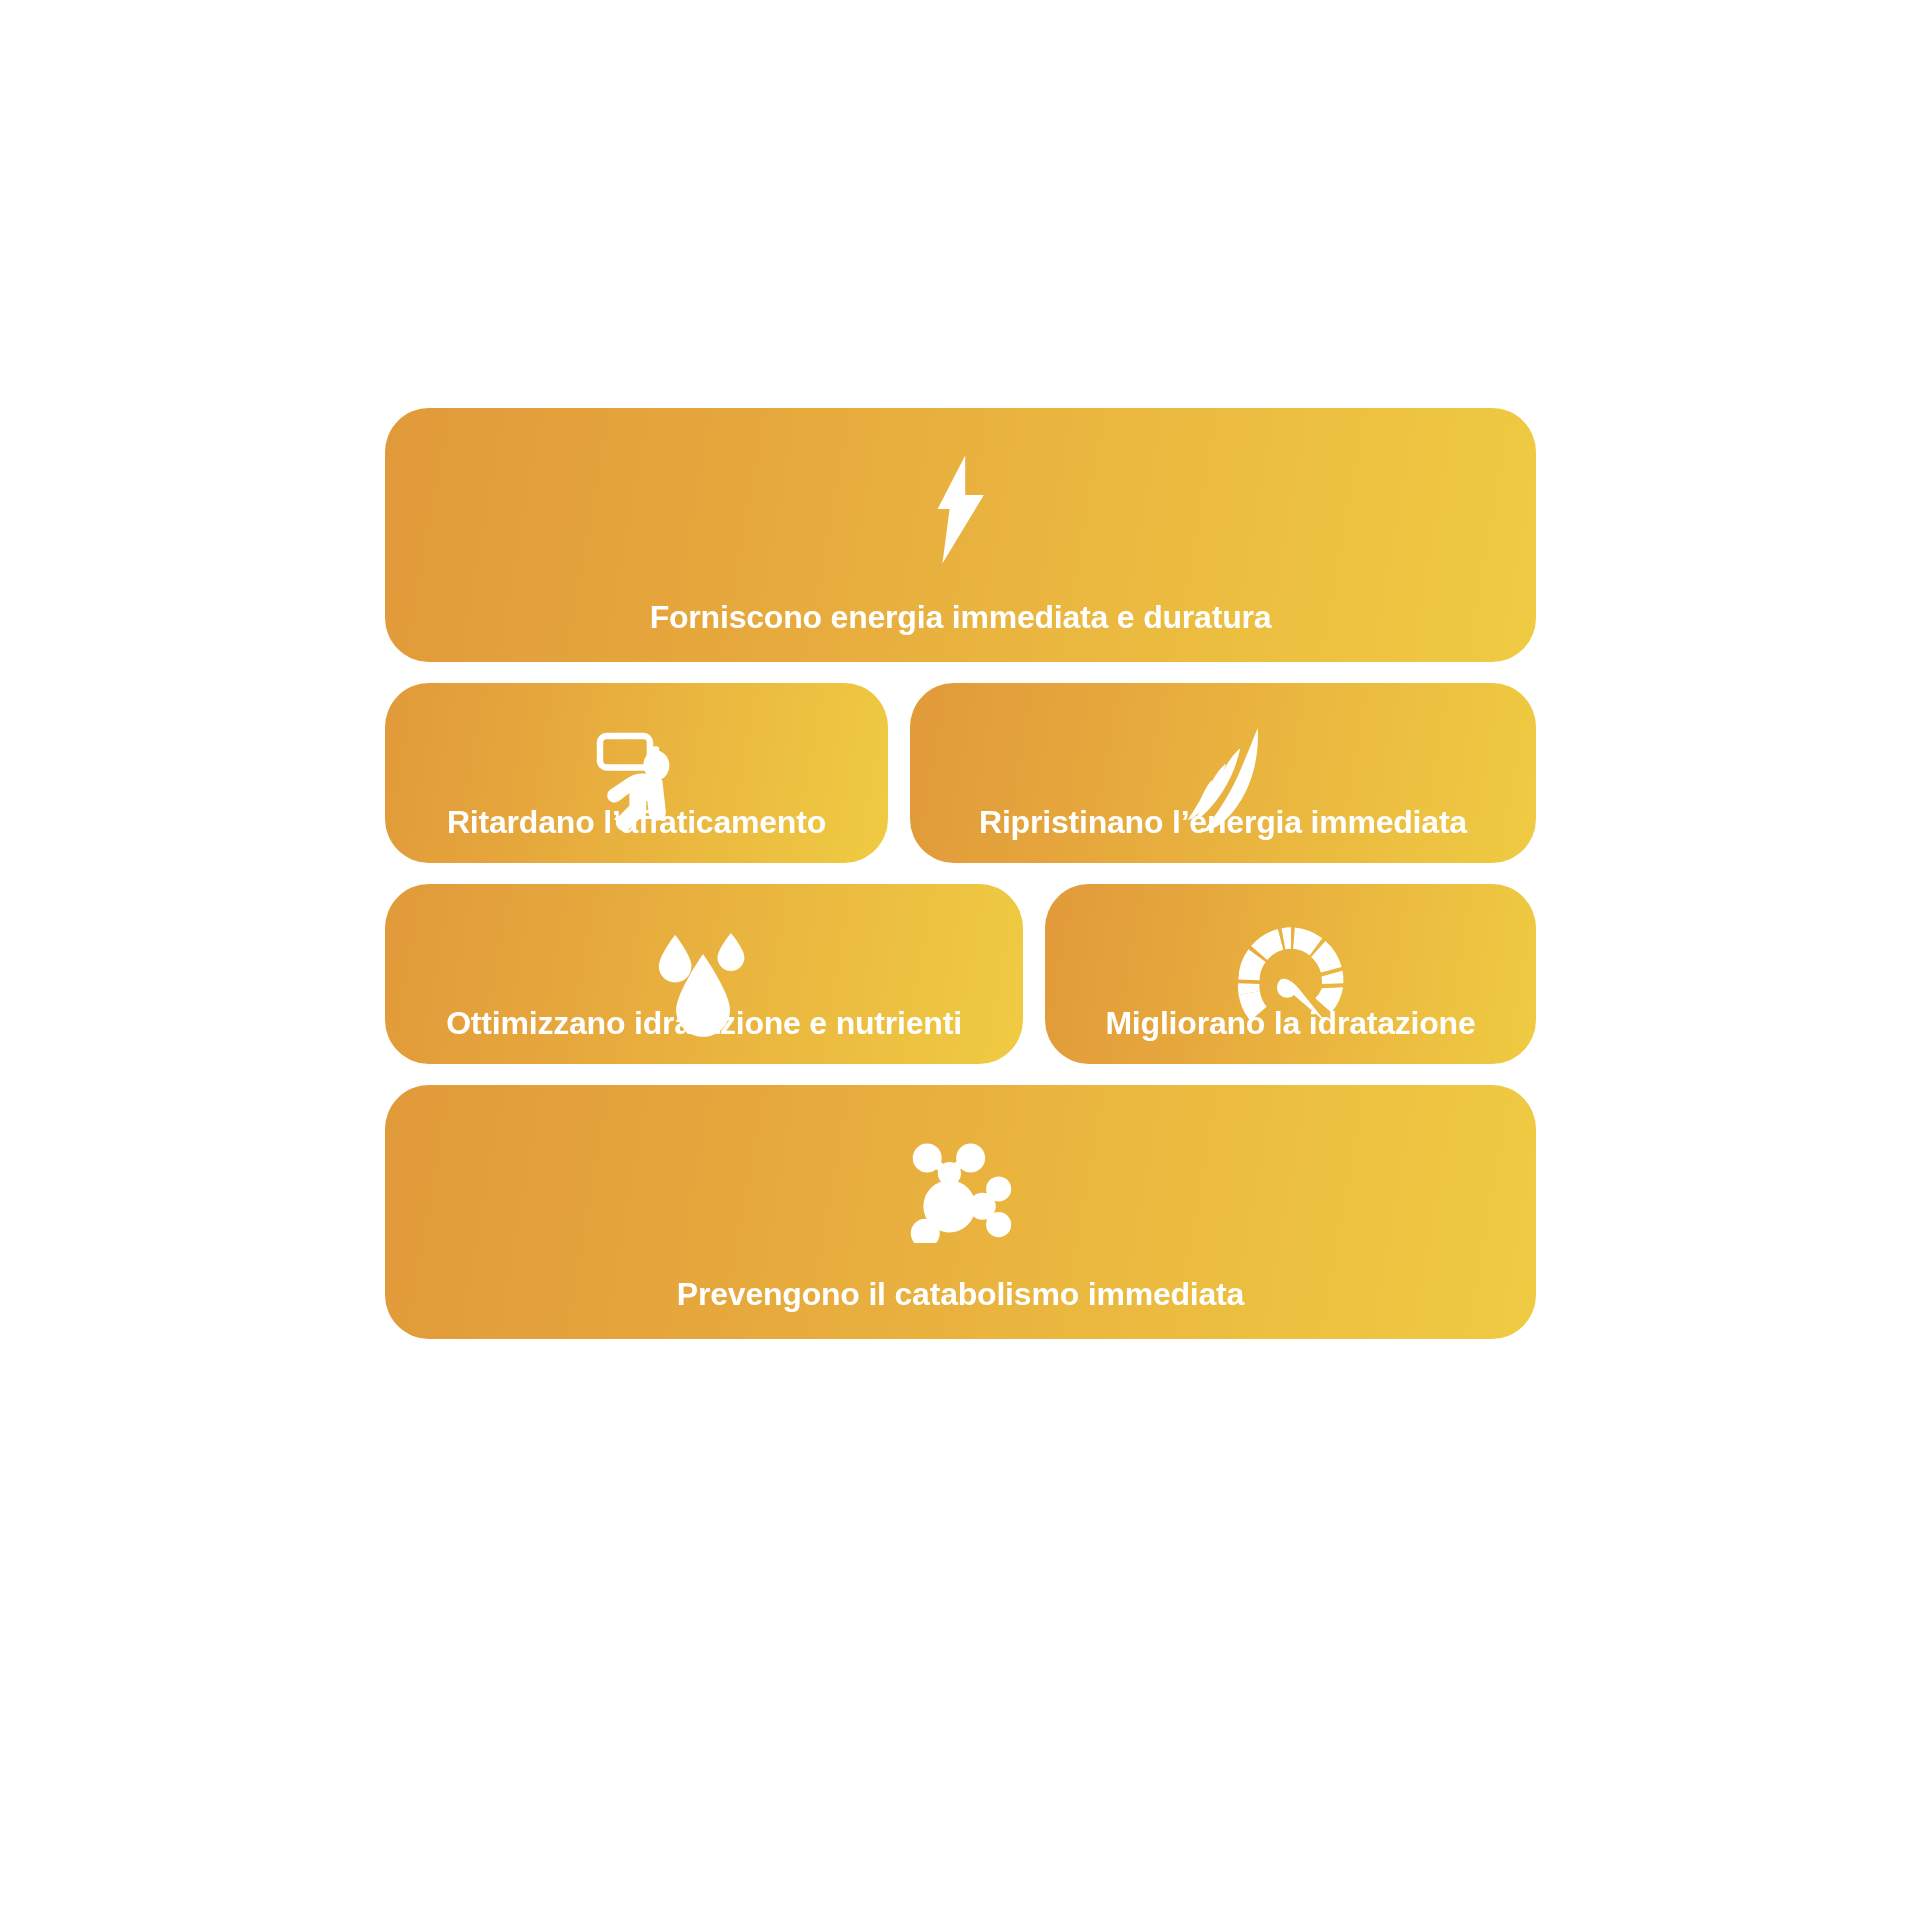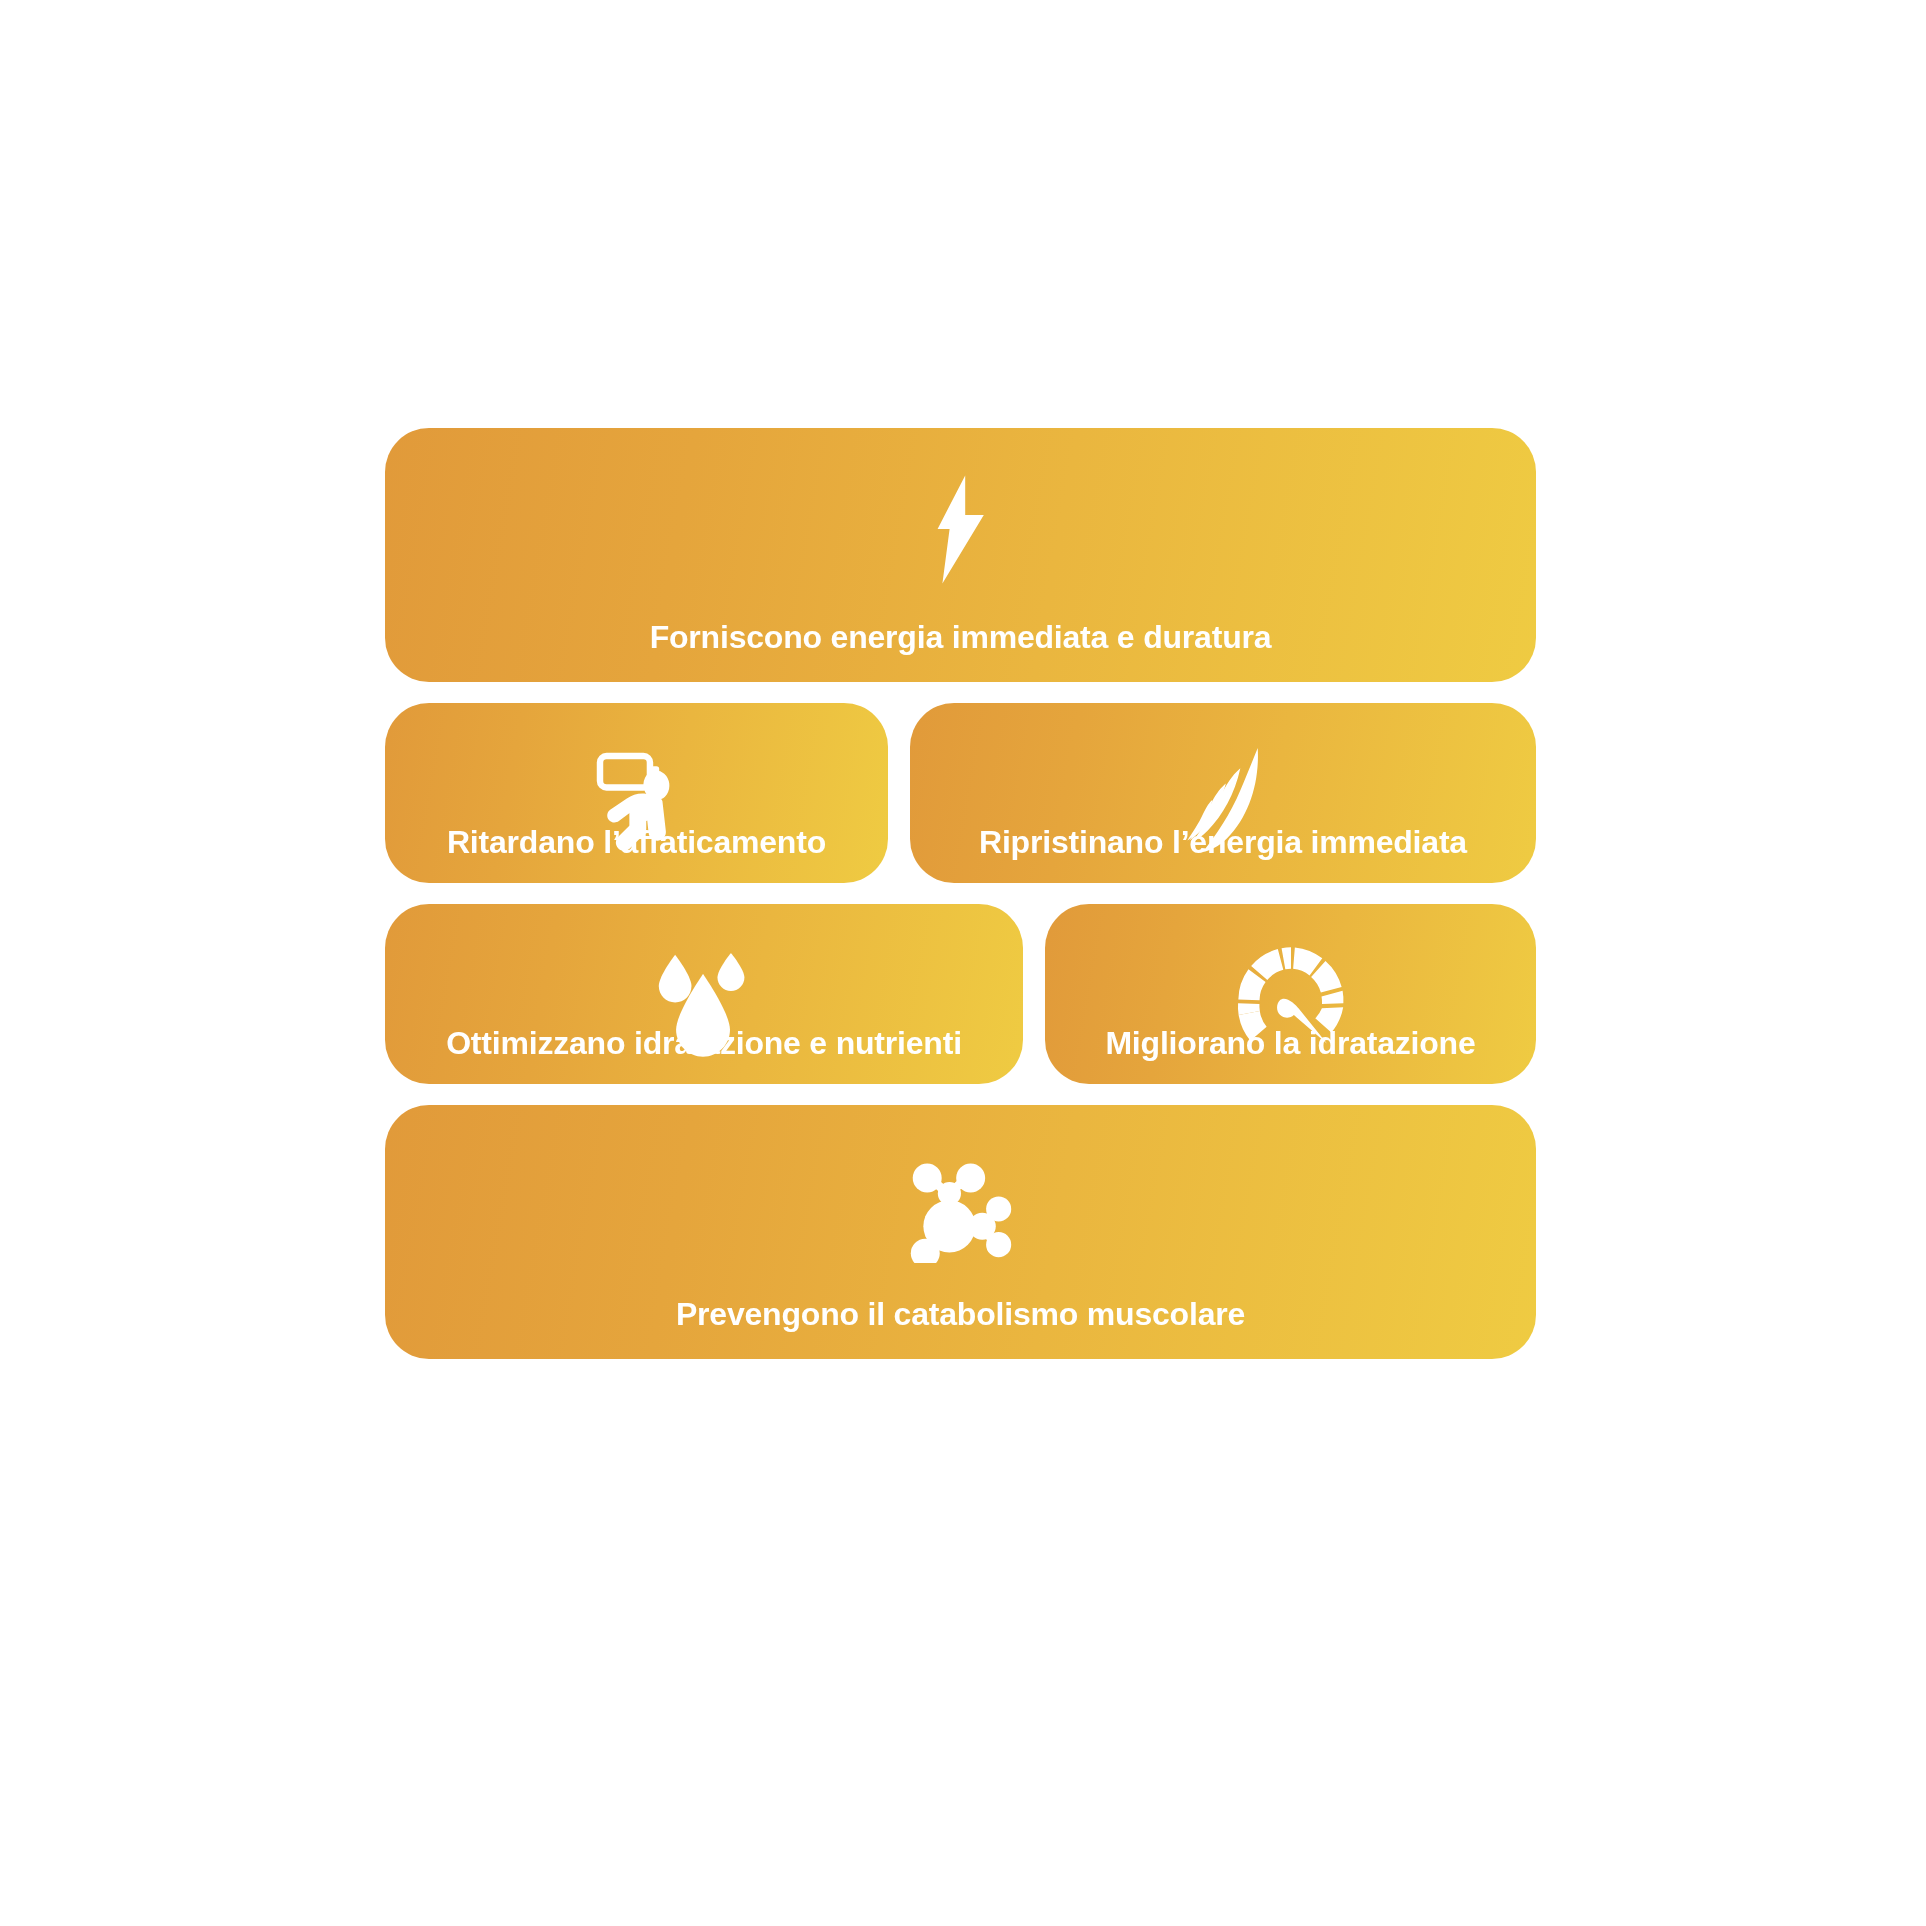--- a/index.html
+++ b/index.html
@@ -9,21 +9,21 @@
     width: 1926px;
     height: 1926px;
     background: #ffffff;
     font-family: "Liberation Sans", sans-serif;
     overflow: hidden;
   }
 
   #infographic {
     position: absolute;
     left: 385px;
-    top: 428px;
+    top: 408px;
     width: 1151px;
     height: 1078px;
     display: flex;
     flex-direction: column;
     gap: 21px;
   }
 
   .card-row {
     display: flex;
     flex-direction: row;
@@ -200,18 +200,18 @@
             <circle cx="46" cy="44" r="12"></circle>
             <circle cx="23" cy="28" r="15"></circle>
             <circle cx="68" cy="28" r="15"></circle>
             <circle cx="80" cy="78" r="14"></circle>
             <circle cx="97" cy="60" r="13"></circle>
             <circle cx="97" cy="97" r="13"></circle>
             <circle cx="21" cy="106" r="15"></circle>
           </g>
         </svg>
       </span>
-      <span class="card-label">Prevengono il catabolismo muscolare</span>
+      <span class="card-label">Prevengono il catabolismo immediata</span>
     </div>
   </div>
 
 </div>
 
 
 </body></html>

